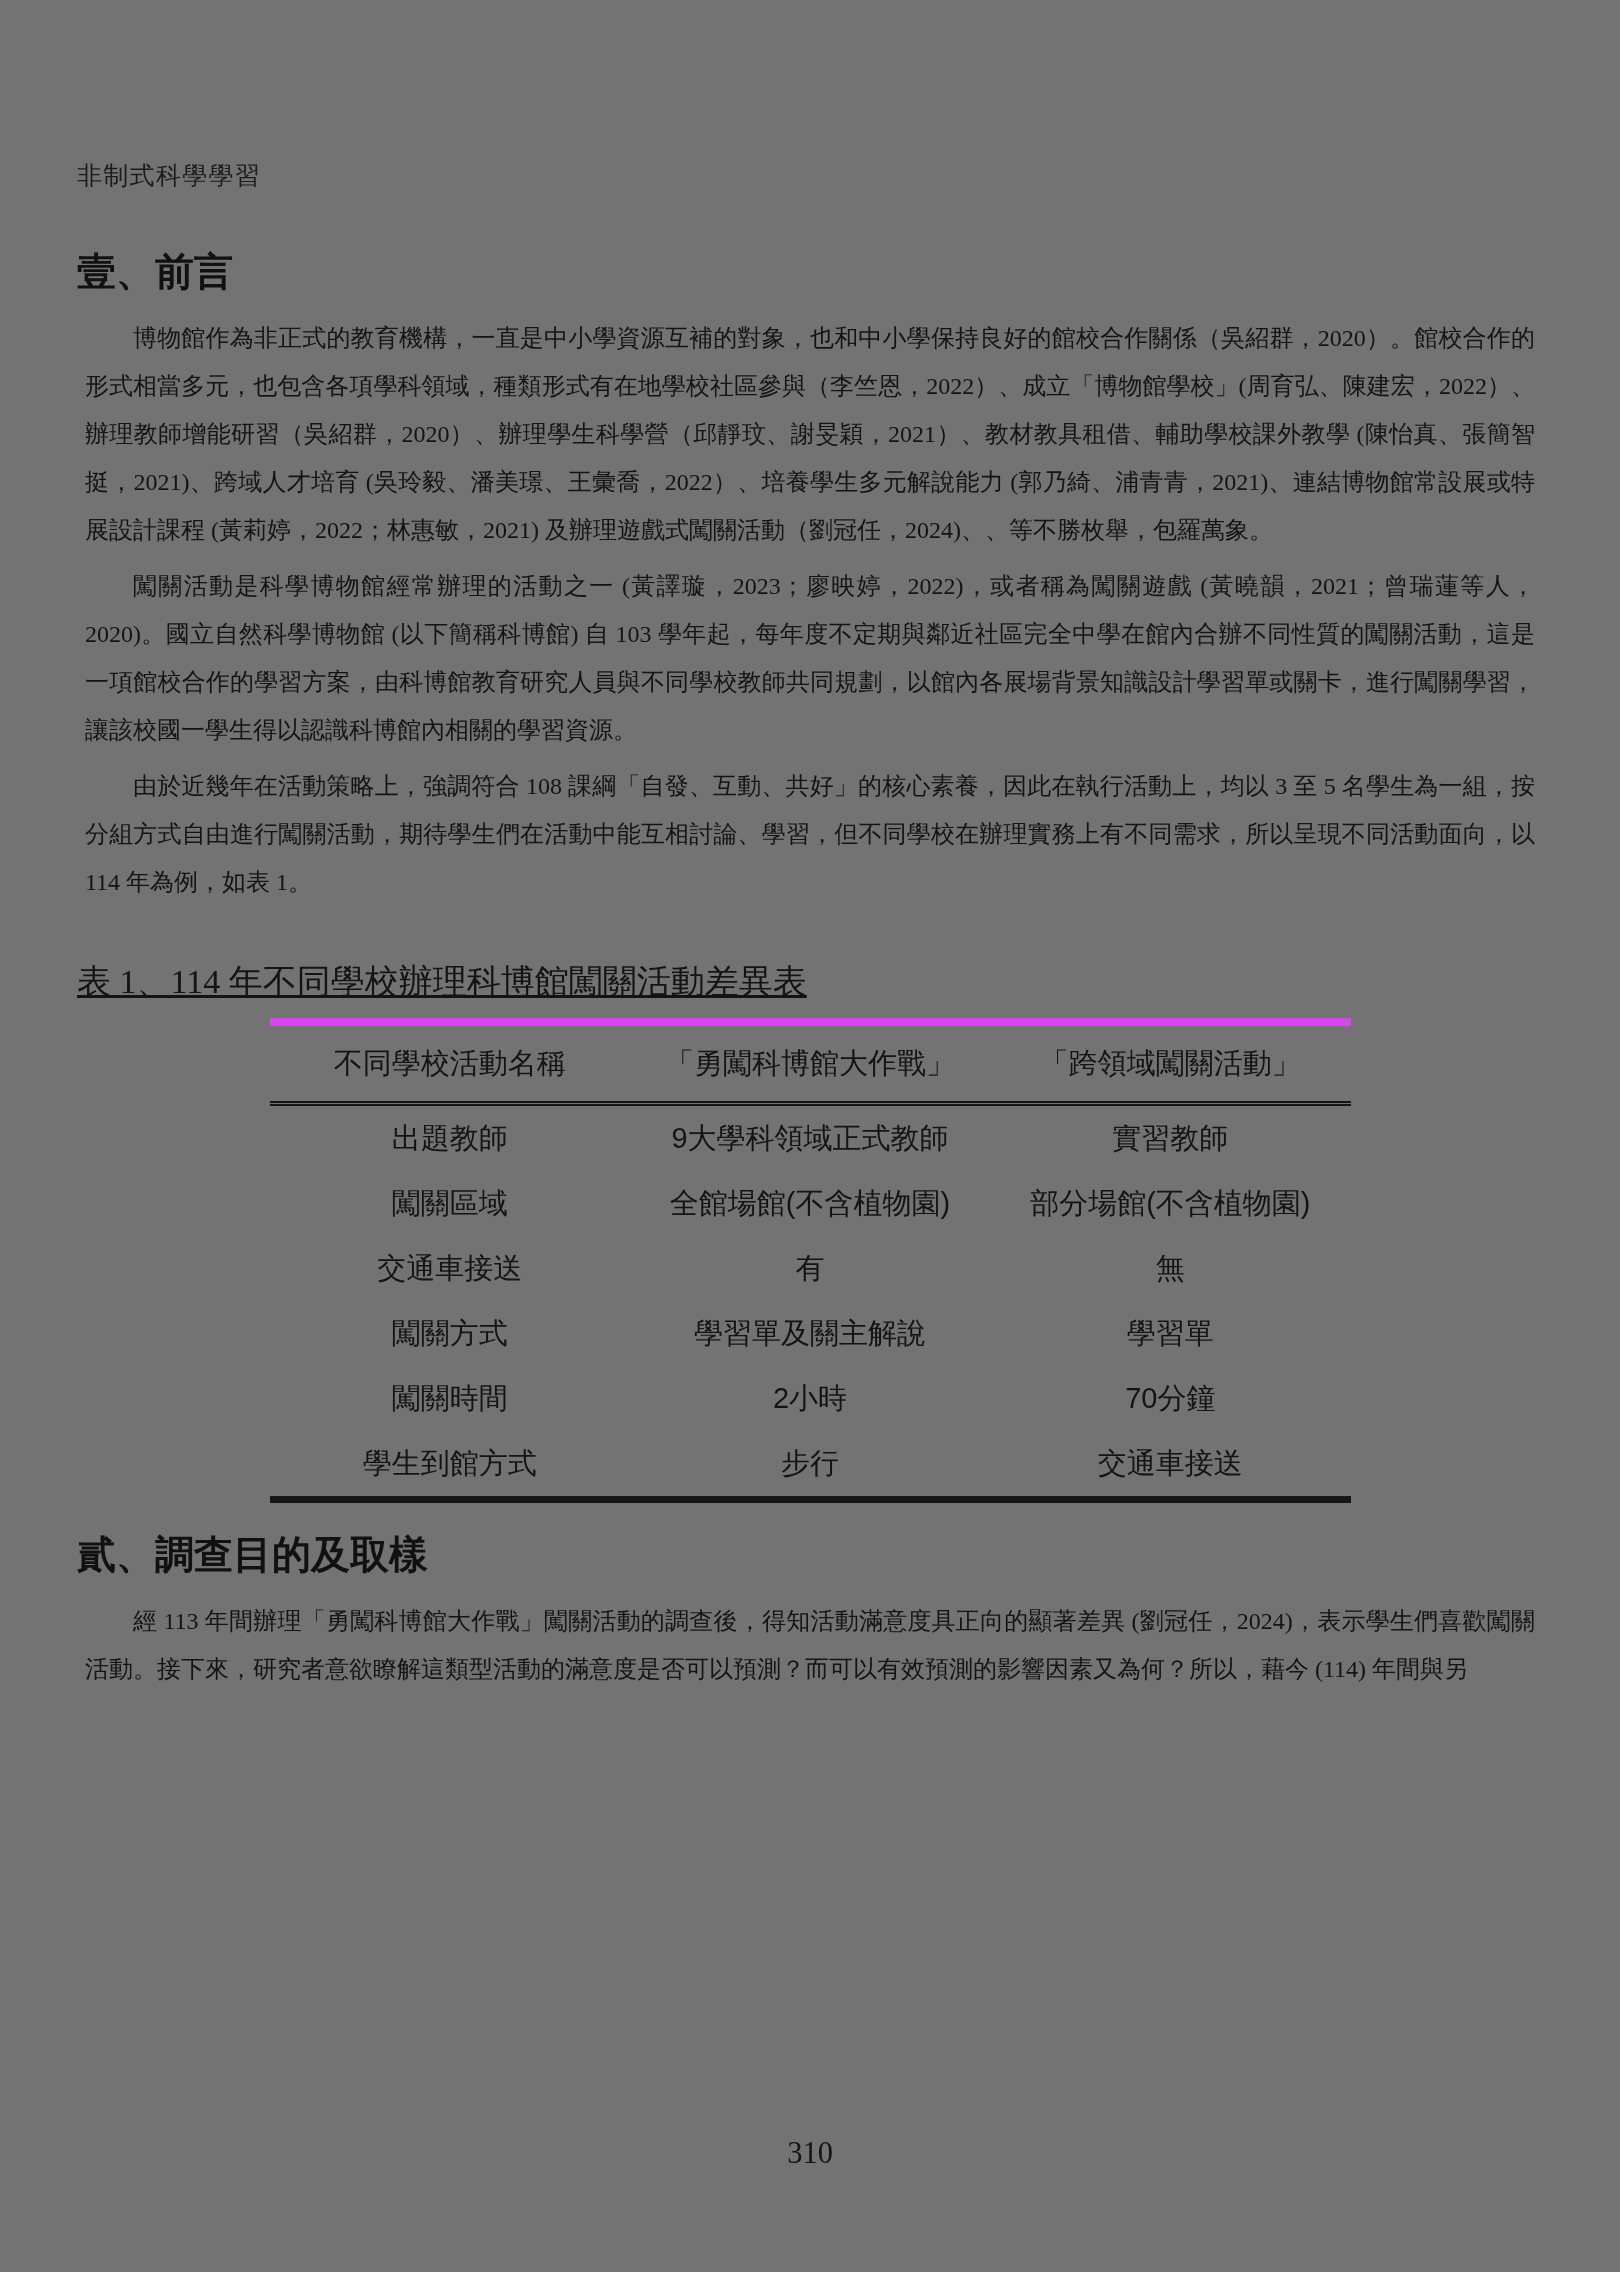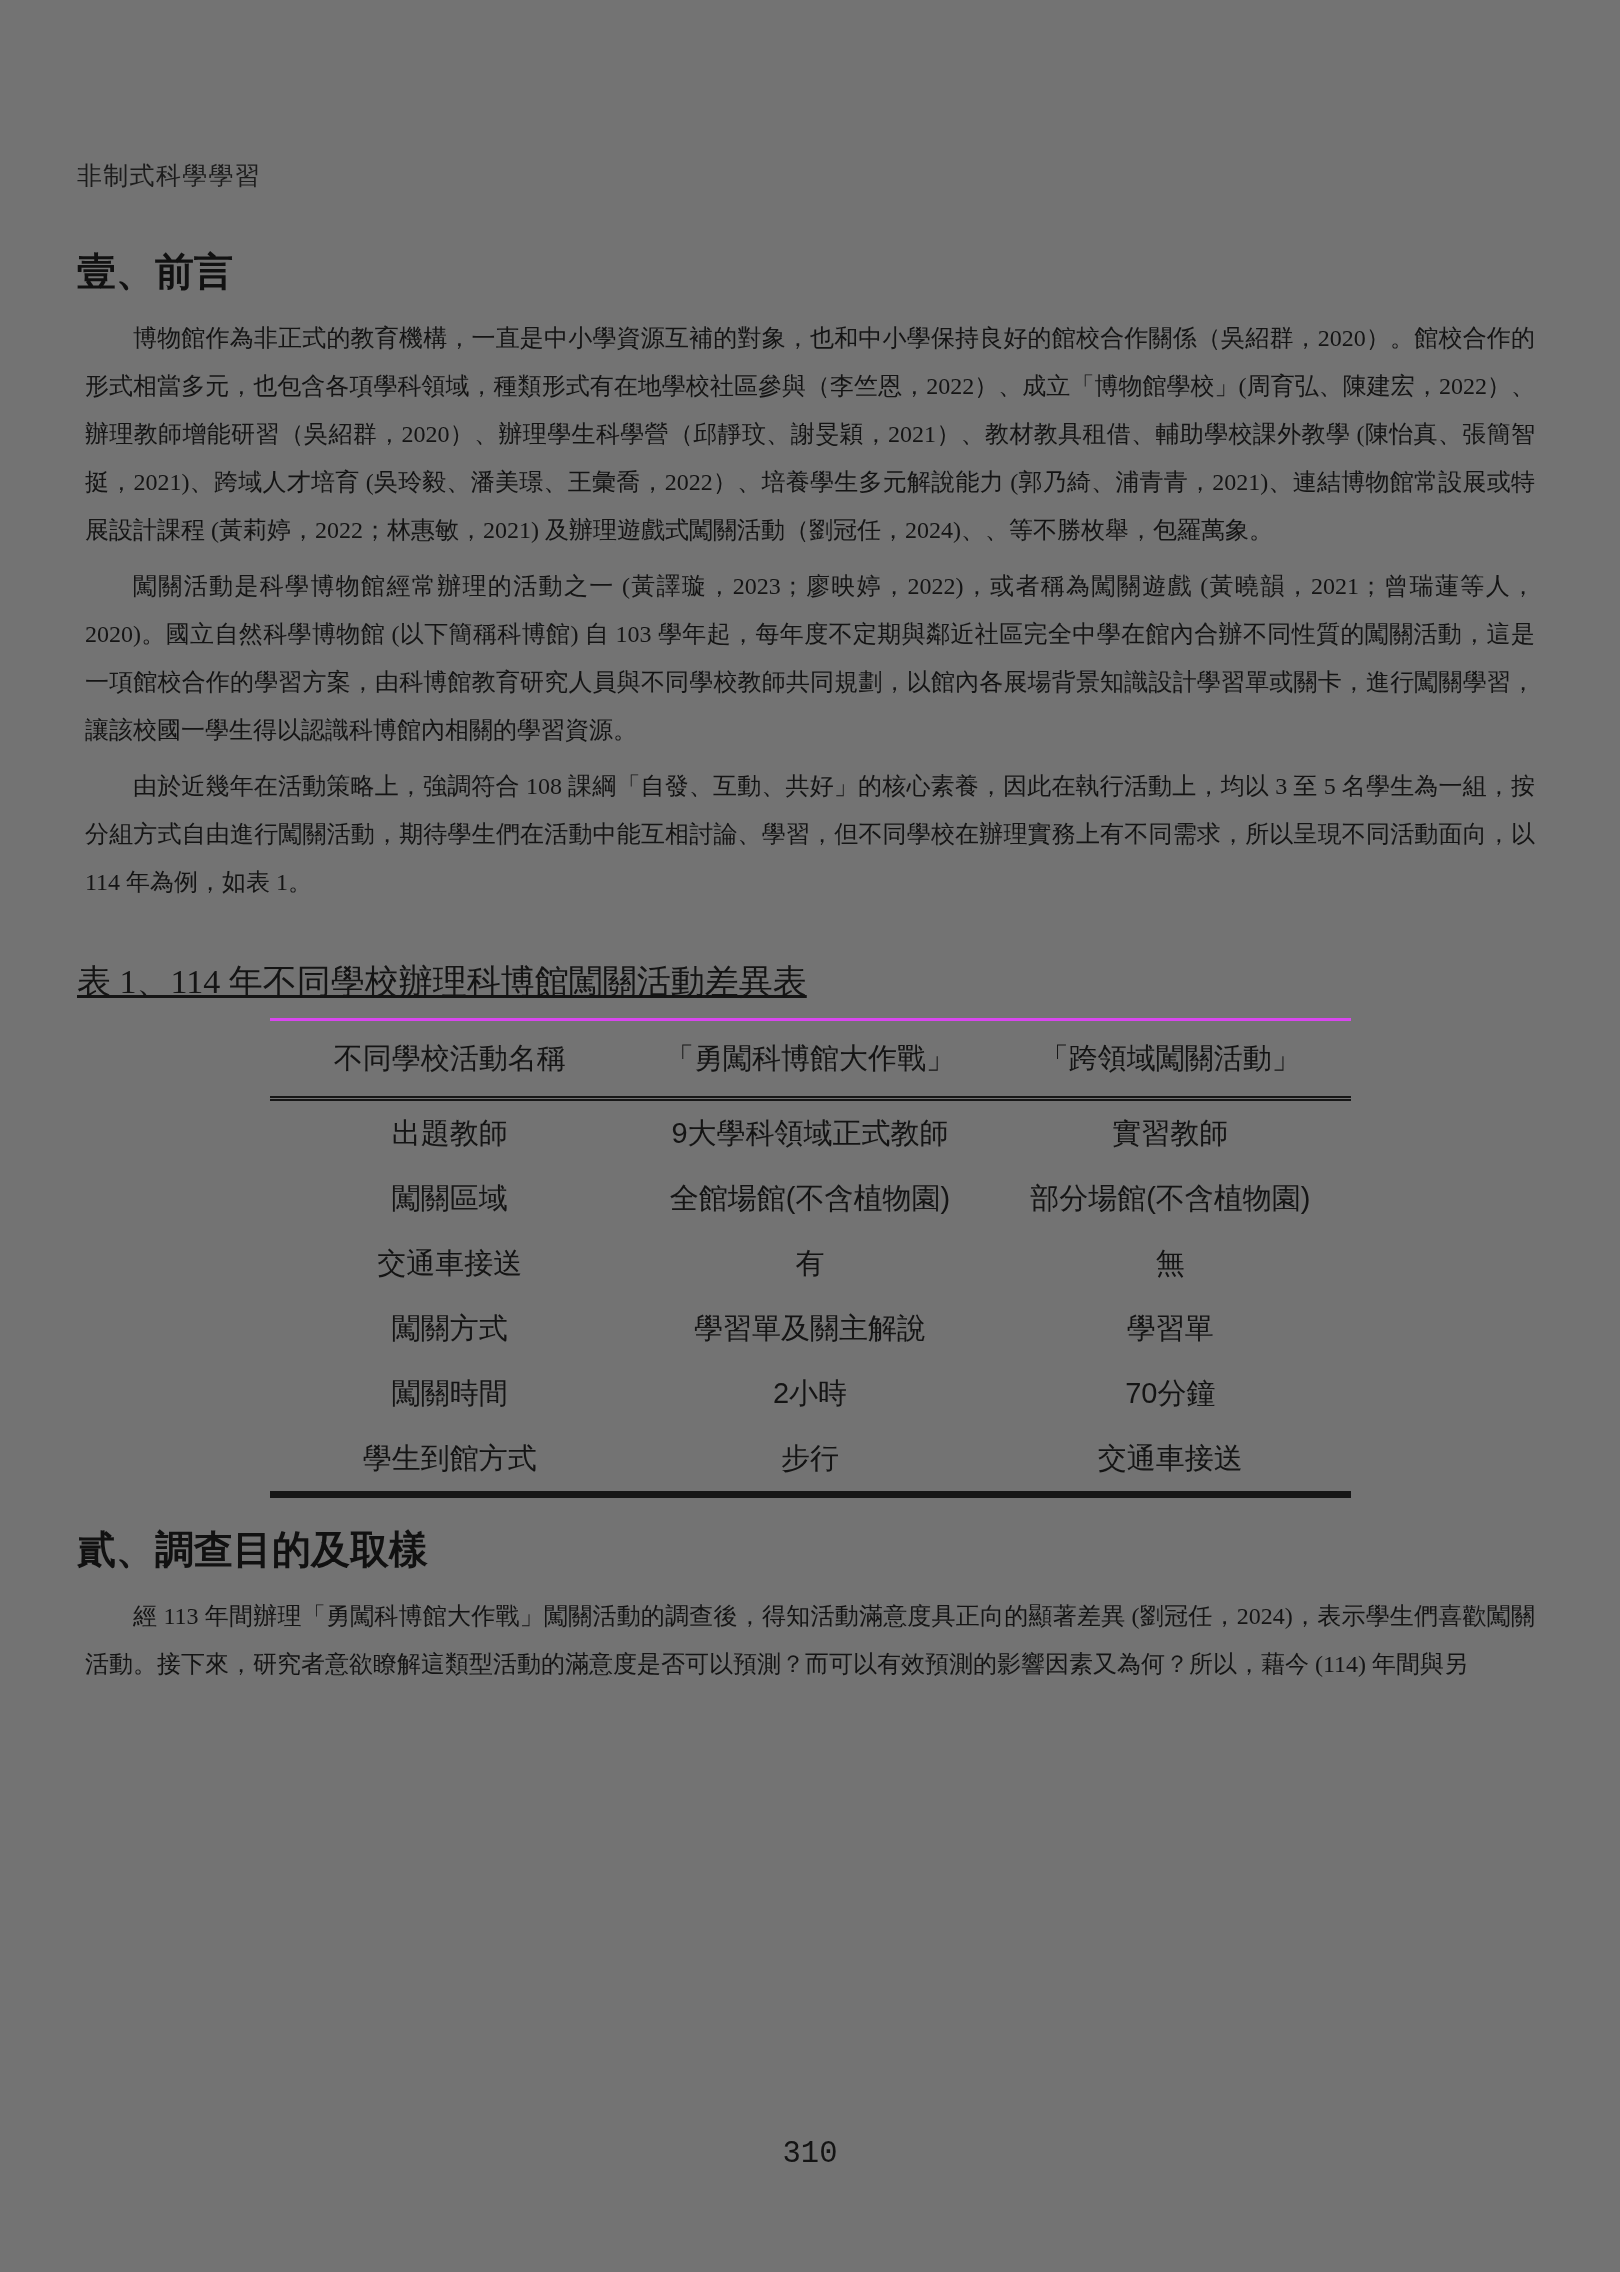--- a/index.html
+++ b/index.html
@@ -54,21 +54,21 @@
     margin-top: 55px;
     margin-bottom: 15.2px;
     color: #141414;
     text-decoration: underline;
   }
   table.diff-table {
     width: 1081px;
     margin: 16px auto;
     border-collapse: collapse;
     table-layout: fixed;
-    border-top: 3px solid #d946ef;
+    border-top: 8px solid #d946ef;
     border-bottom: 7px solid #161616;
   }
   table.diff-table th,
   table.diff-table td {
     width: 33.33%;
     text-align: center;
     vertical-align: middle;
     font-family: "Liberation Sans", "DejaVu Sans", sans-serif;
     font-size: 29px;
     line-height: 37px;
@@ -81,21 +81,20 @@
     border-bottom: 5.7px double #161616;
   }
   .page-number {
     position: absolute;
     bottom: 102px;
     left: 0;
     width: 100%;
     text-align: center;
     font-size: 30.5px;
     color: #141414;
-    font-family: Liberation Mono, monospace;
   }
 </style>
 </head>
 <body>
 
 <div class="page">
 
   <div class="running-head">非制式科學學習</div>
 
   <h1 class="section-title first">壹、前言</h1>

